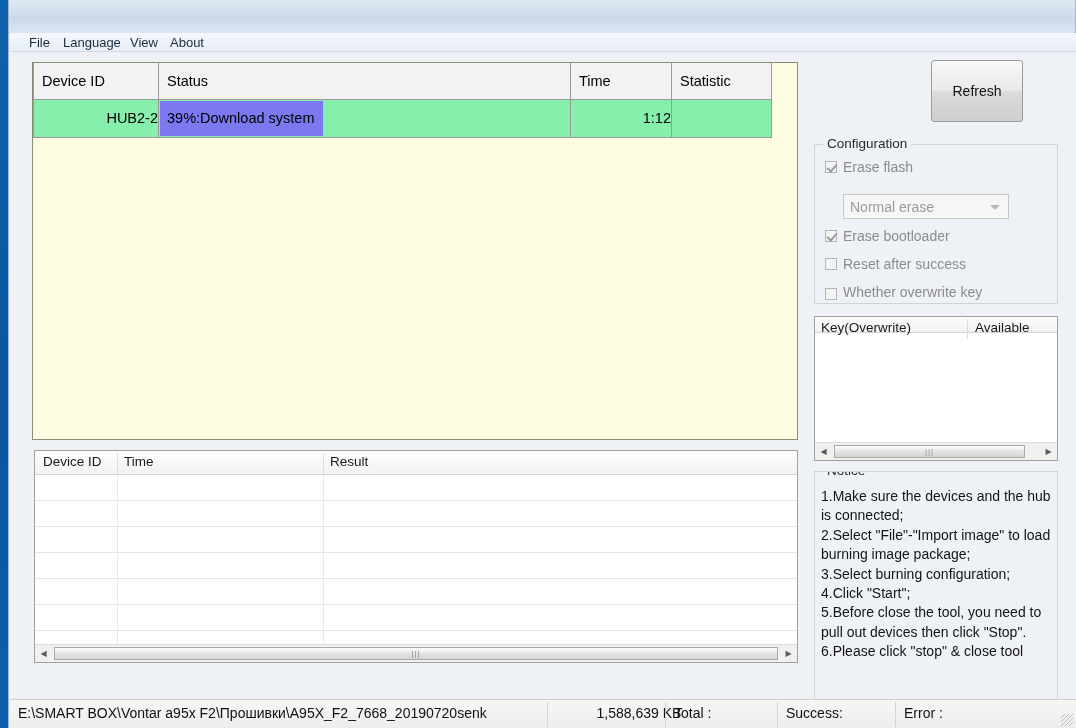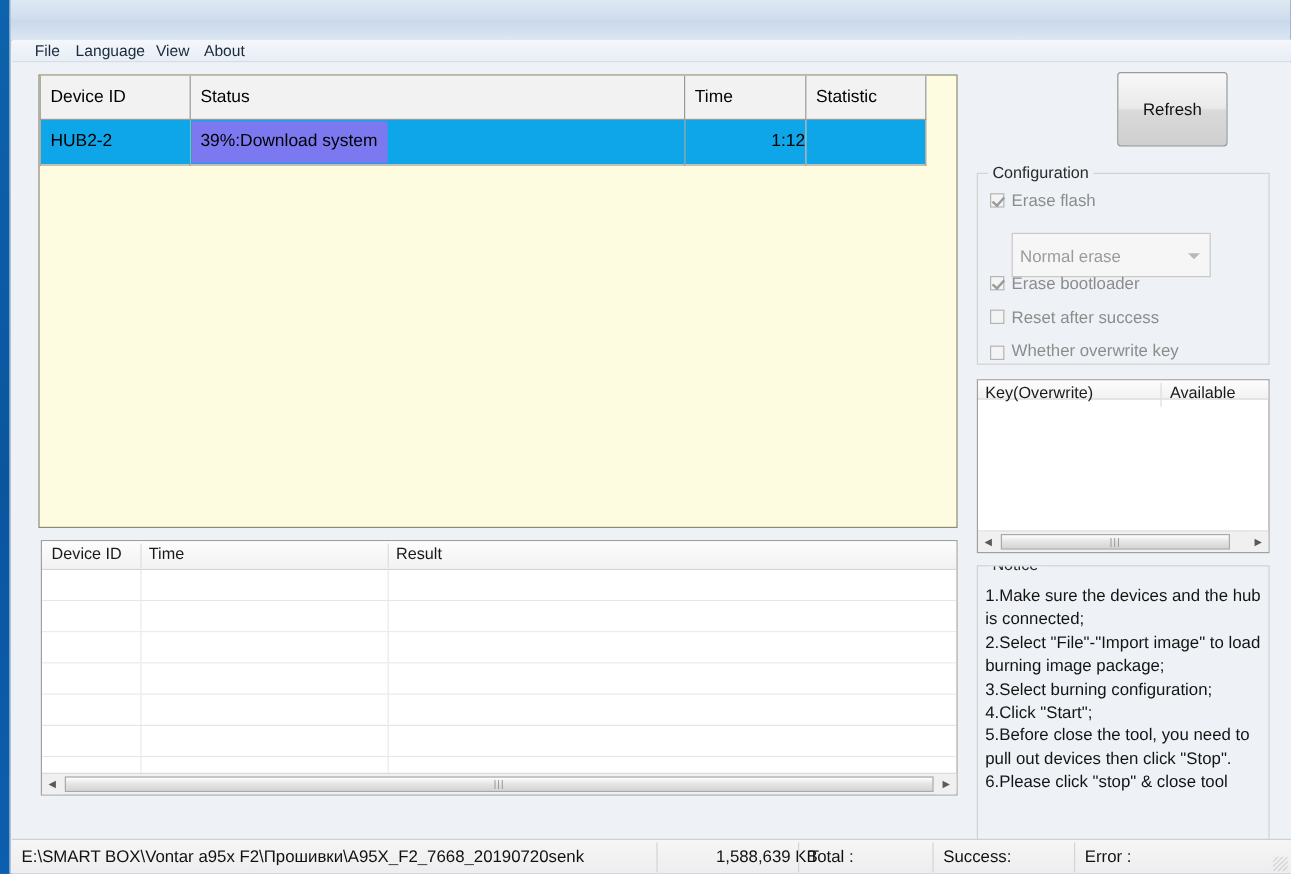--- a/index.html
+++ b/index.html
@@ -175,23 +175,24 @@
     box-sizing: border-box;
   }
   #device-table td {
     height: 38px;
     border: 1px solid #9a9a9a;
     border-top: none;
     border-left: none;
     font-size: 14.5px;
     color: #000;
     padding: 0 0 0 8px;
-    background: #0ea5e9;
+    background: #86efac;
     box-sizing: border-box;
     position: relative;
+    text-align: right;
   }
   #device-table th:first-child, #device-table td:first-child {
     border-left: 1px solid #9a9a9a;
   }
   .col-devid { width: 125px; }
   .col-status { width: 412px; }
   .col-time { width: 101px; }
   .col-stat { width: 100px; }
   td.cell-time { text-align: right; padding-right: 14px; padding-left: 0; }
   .progress-wrap {
@@ -363,21 +364,21 @@
     position: absolute;
     left: 3px; top: 0px;
     width: 4px; height: 8px;
     border: solid #9a9a9a;
     border-width: 0 2px 2px 0;
     transform: rotate(42deg);
   }
   #combo-erase {
     position: absolute;
     left: 28px; top: 49px;
-    width: 166px; height: 37px;
+    width: 166px; height: 25px;
     border: 1px solid #c8c8c8;
     background: #f6f6f6;
     box-sizing: border-box;
     font-size: 14px;
     color: #9b9b9b;
     display: flex; align-items: center;
     padding-left: 6px;
     cursor: default;
   }
   #combo-arrow {

